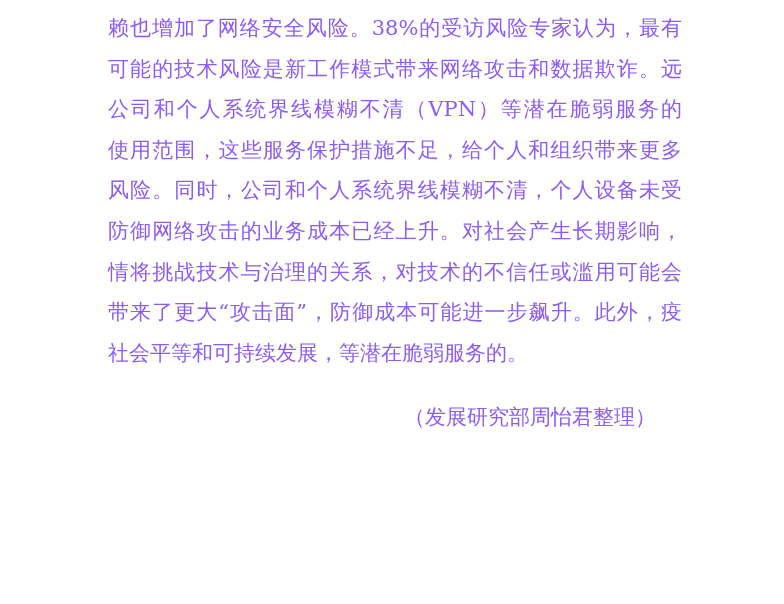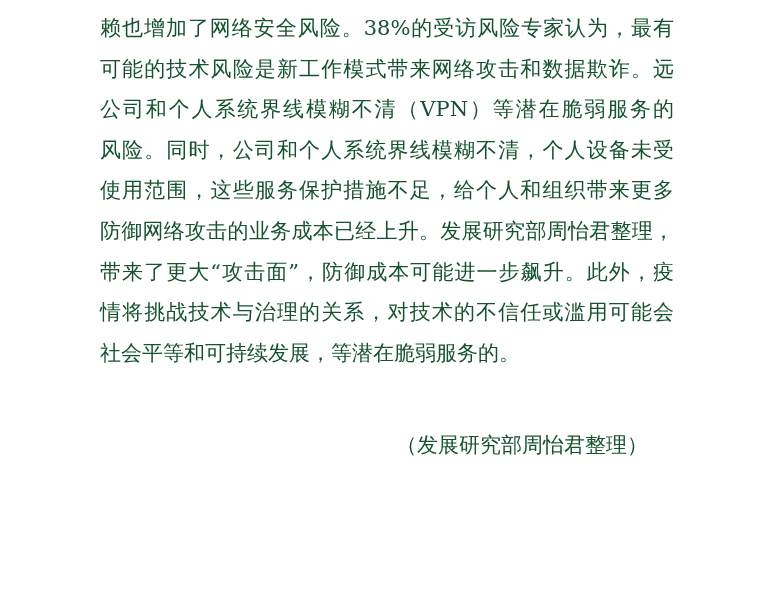--- a/index.html
+++ b/index.html
@@ -14,56 +14,56 @@
     overflow: hidden;
     font-family: "DejaVu Serif", "Liberation Serif", serif;
   }
   .page {
     position: absolute;
     inset: 0;
     background: #ffffff;
   }
   .text-block {
     position: absolute;
-    left: 100px;
+    left: 108px;
     top: 8px;
     width: 574px;
-    color: #14532d;
+    color: #8b5cf6;
     font-size: 21px;
     line-height: 40.6px;
     font-weight: 400;
   }
   .line {
     text-align: justify;
     white-space: nowrap;
   }
   .line.just {
     white-space: normal;
     text-align-last: justify;
   }
   .line.indent {
     text-indent: 43px;
   }
   .line.attribution {
-    margin-top: 52px;
+    margin-top: 24px;
     text-align: right;
     text-align-last: right;
     padding-right: 26px;
     white-space: nowrap;
   }
 </style>
 </head>
 <body>
 
 <div class="page">
   <div class="text-block">
     <div class="line just">赖也增加了网络安全风险。38%的受访风险专家认为，最有</div>
     <div class="line just">可能的技术风险是新工作模式带来网络攻击和数据欺诈。远</div>
     <div class="line just">公司和个人系统界线模糊不清（VPN）等潜在脆弱服务的</div>
+    <div class="line just">使用范围，这些服务保护措施不足，给个人和组织带来更多</div>
     <div class="line just">风险。同时，公司和个人系统界线模糊不清，个人设备未受</div>
-    <div class="line just">使用范围，这些服务保护措施不足，给个人和组织带来更多</div>
-    <div class="line just">防御网络攻击的业务成本已经上升。发展研究部周怡君整理，</div>
+    <div class="line just">防御网络攻击的业务成本已经上升。对社会产生长期影响，</div>
+    <div class="line just">情将挑战技术与治理的关系，对技术的不信任或滥用可能会</div>
     <div class="line just">带来了更大“攻击面”，防御成本可能进一步飙升。此外，疫</div>
-    <div class="line just">情将挑战技术与治理的关系，对技术的不信任或滥用可能会</div>
     <div class="line">社会平等和可持续发展，等潜在脆弱服务的。</div>
     <div class="line attribution">（发展研究部周怡君整理）</div>
   </div>
 </div>
 
 </body></html>

